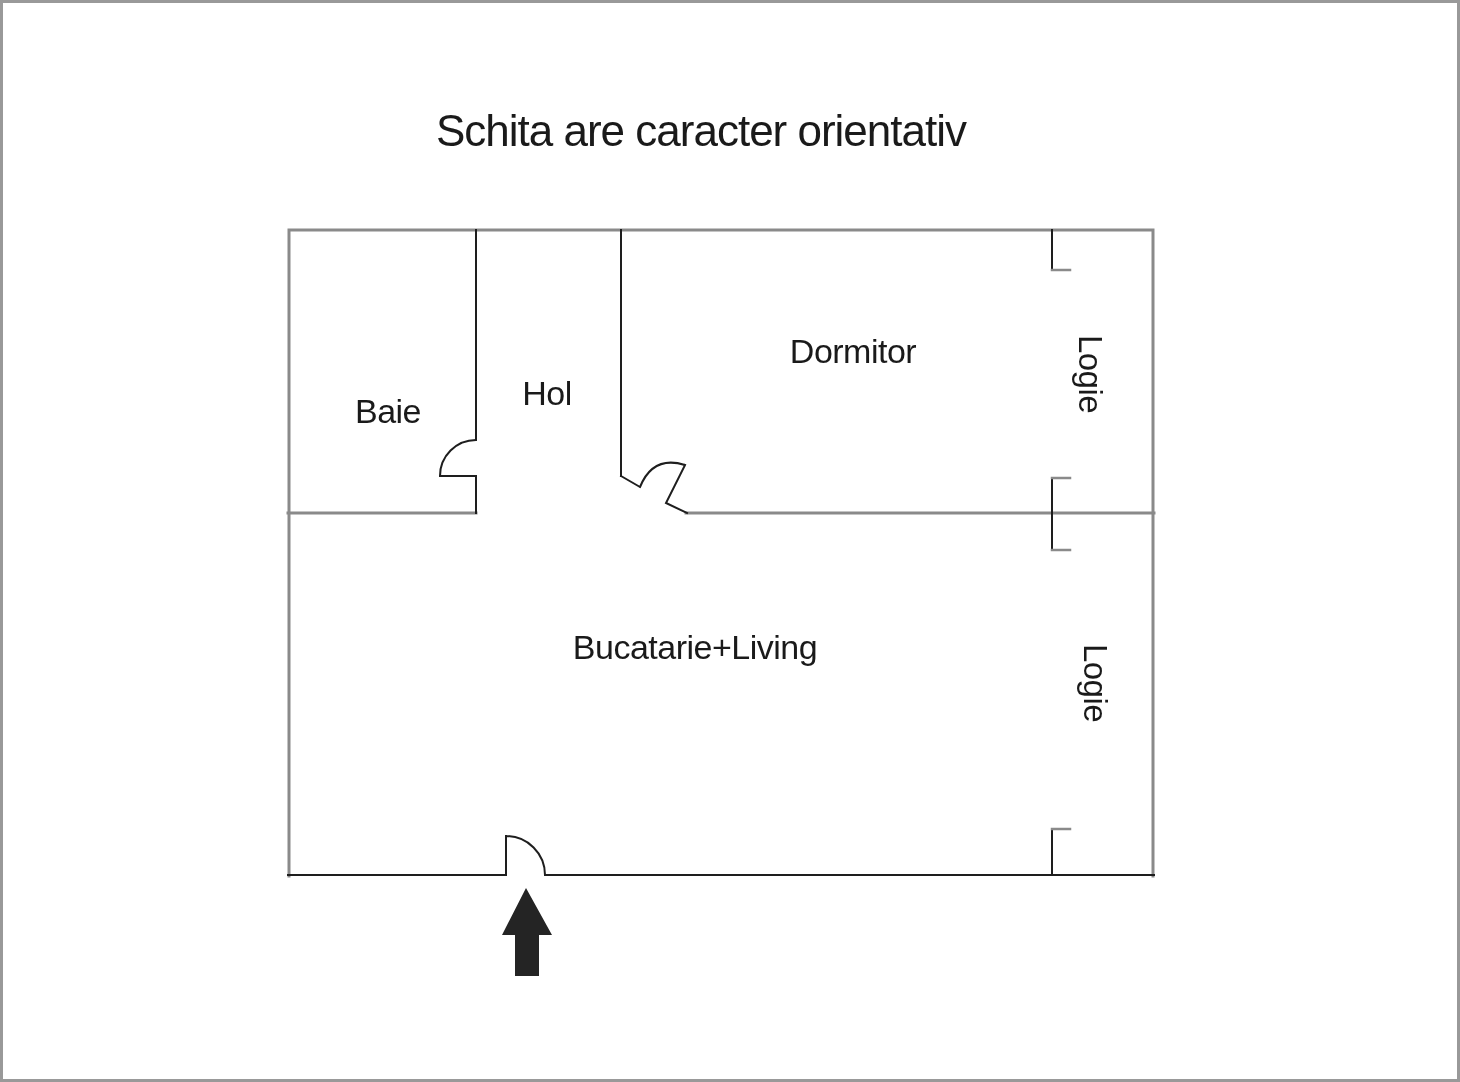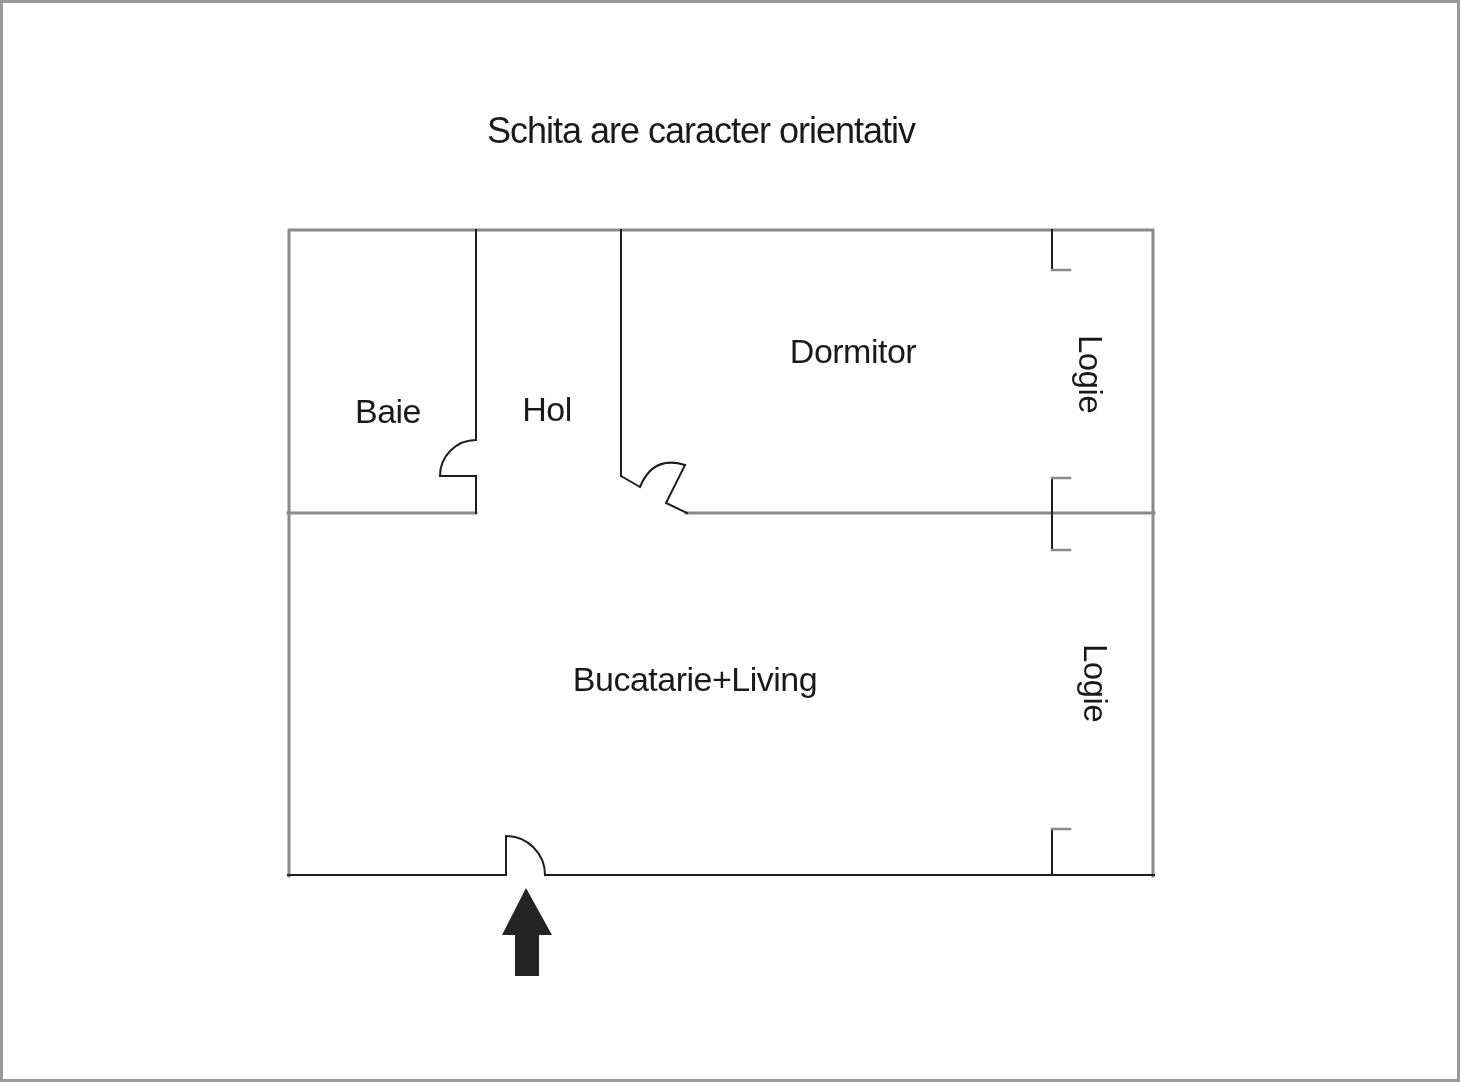--- a/index.html
+++ b/index.html
@@ -25,21 +25,21 @@
     height: 1082px;
   }
   .label {
     position: absolute;
     transform: translate(-50%, -50%);
     color: #1a1a1a;
     white-space: nowrap;
     letter-spacing: -0.5px;
   }
   .label.title {
-    font-size: 36px;
+    font-size: 44px;
     letter-spacing: -1px;
   }
   .label.room {
     font-size: 34px;
   }
   .label.rotated {
     transform: translate(-50%, -50%) rotate(90deg);
     font-size: 33px;
   }
 </style>
@@ -72,23 +72,23 @@
 
     <path stroke-width="2" d="M503,833 L503,872 M503,833 A39,39 0 0 1 542,872" stroke="#1e1e1e"></path>
 
     <polygon stroke="none" points="523,885 549,932 536,932 536,973 512,973 512,932 499,932" fill="#242424"></polygon>
   </svg>
 
   <div class="label title" style="left:698px; top:128px;">Schita are caracter orientativ</div>
 
   <div class="label room" style="left:385px; top:371px;margin-top:37px;">Baie</div>
 
-  <div class="label room" style="left:544px; top:406px;">Hol</div>
+  <div class="label room" style="left:544px; top:390px;">Hol</div>
 
   <div class="label room" style="left:850px; top:348px;">Dormitor</div>
 
-  <div class="label room" style="left:692px; top:676px;">Bucatarie+Living</div>
+  <div class="label room" style="left:692px; top:644px;">Bucatarie+Living</div>
 
   <div class="label rotated" style="left:1087px; top:371px;">Logie</div>
 
   <div class="label rotated" style="left:1092px; top:680px;">Logie</div>
 
 </div>
 
 </body></html>

